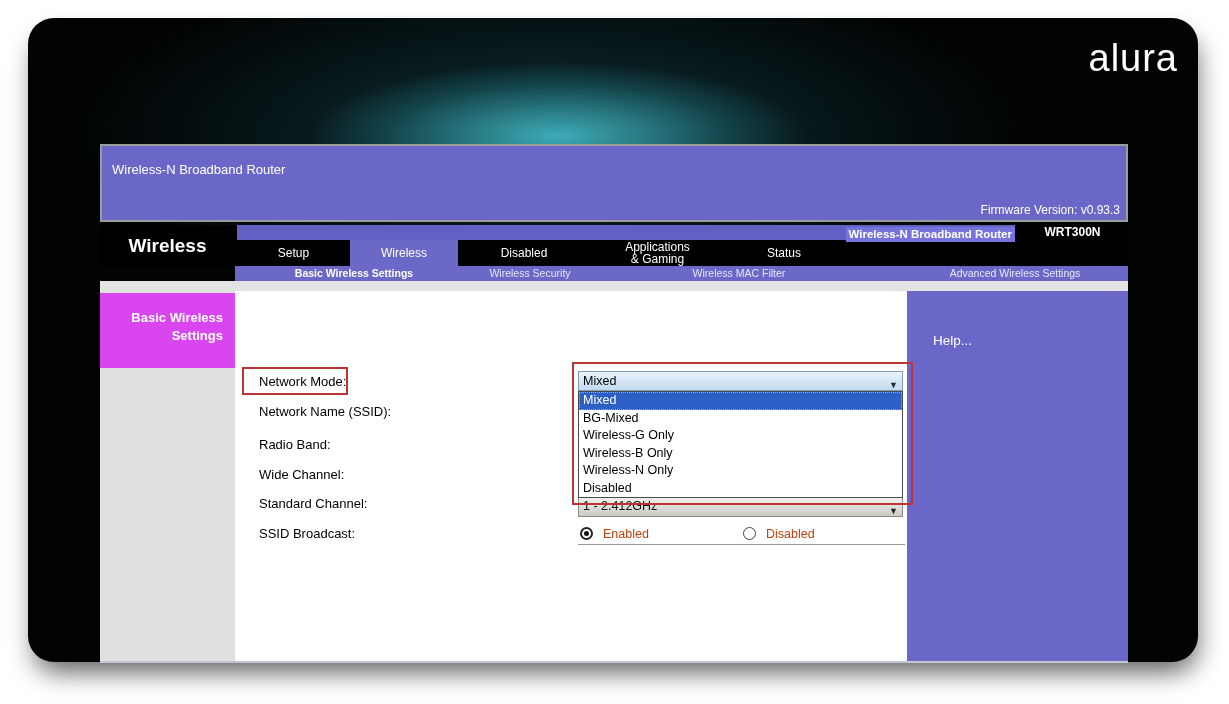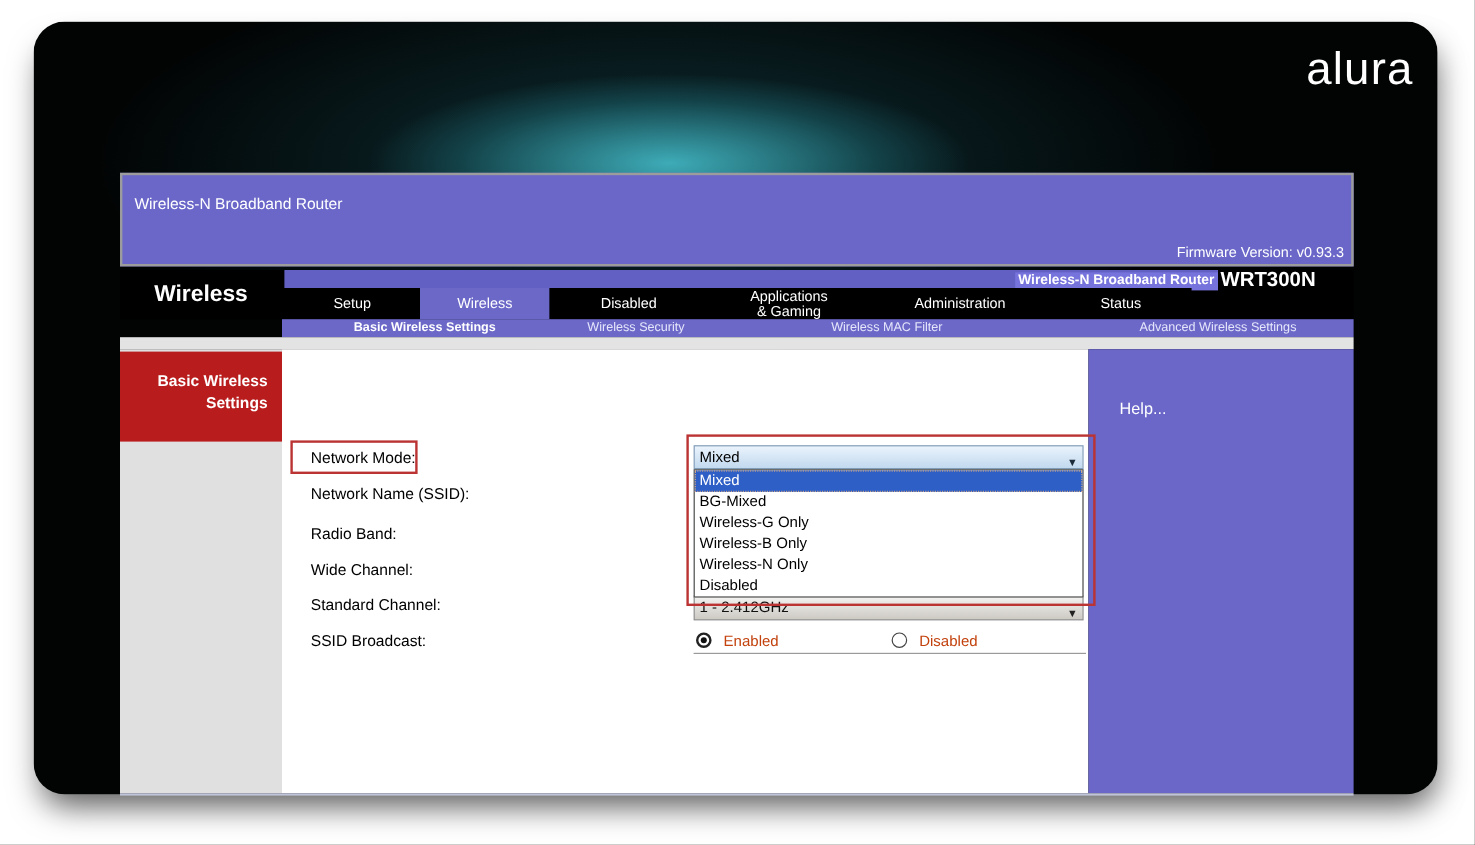--- a/index.html
+++ b/index.html
@@ -37,43 +37,43 @@
   .rowA{position:absolute;left:137px;top:0;width:891px;height:15px;}
   .rowA-strip{
     position:absolute;left:0;top:0;width:778px;height:15px;background:#6360c4;
     text-align:right;line-height:15px;
   }
   .product-hl{
     display:inline-block;background:#7673dc;color:#ffffff;font-weight:bold;font-size:11.5px;
     padding:0 3px;line-height:15px;
   }
   .rowA-model{
-    position:absolute;left:780px;top:0;width:111px;text-align:left;color:#ffffff;
-    font-weight:bold;font-size:17px;line-height:15px;
+    position:absolute;left:780px;top:0;width:111px;text-align:center;color:#ffffff;
+    font-weight:bold;font-size:12px;line-height:15px;
   }
   .tabs{position:absolute;left:137px;top:15px;height:26px;display:flex;}
   .tab{
     display:flex;align-items:center;justify-content:center;color:#ffffff;font-weight:normal;
     font-size:12px;text-align:center;white-space:pre-line;line-height:12px;background:#000;cursor:pointer;
   }
   .tab.active{background:#6b68c8;}
 
   .subnav{position:absolute;left:135px;top:122px;width:893px;height:15px;background:#6b68c8;}
   .subnav span{
     position:absolute;top:1px;transform:translateX(-50%);font-size:10.5px;color:#e6e6fb;
     white-space:nowrap;cursor:pointer;
   }
   .subnav span.active{color:#ffffff;font-weight:bold;}
 
   .graystrip{position:absolute;left:0;top:137px;width:1028px;height:10px;background:#e3e3e3;}
 
   .content{position:absolute;left:0;top:147px;width:1028px;height:370px;}
   .side{position:absolute;left:0;top:0;width:135px;height:370px;background:#e0e0e0;}
   .sidebox{
-    position:absolute;left:0;top:2px;width:135px;height:75px;background:#b91c1c;box-sizing:border-box;
+    position:absolute;left:0;top:2px;width:135px;height:75px;background:#d946ef;box-sizing:border-box;
     color:#ffffff;font-weight:bold;font-size:13px;text-align:right;padding:16px 12px 0 0;
     white-space:pre-line;line-height:18px;
   }
   .main{position:absolute;left:135px;top:0;width:672px;height:370px;background:#ffffff;}
   .helppanel{position:absolute;left:807px;top:0;width:221px;height:370px;background:#6a67c9;}
   .help-label{position:absolute;left:26px;top:42px;color:#ffffff;font-weight:normal;font-size:13.5px;cursor:pointer;}
   .bottomline{position:absolute;left:0;top:370px;width:1028px;height:2px;background:#c0c4d8;}
 
   .flabel{position:absolute;left:24px;font-size:13px;color:#000;}
   .redbox{position:absolute;border:2px solid #bb3333;box-sizing:border-box;pointer-events:none;z-index:6;}
@@ -129,21 +129,20 @@
         <span class="product-hl">Wireless-N Broadband Router</span>
       </div>
       <div class="rowA-model">WRT300N</div>
     </div>
     <div class="tabs">
       <div class="tab" style="width:113px">Setup</div>
       <div class="tab active" style="width:108px">Wireless</div>
       <div class="tab" style="width:132px">Disabled</div>
       <div class="tab" style="width:135px">Applications
 &amp; Gaming</div>
-      <div class="tab" style="width:150px">Administration</div>
       <div class="tab" style="width:118px">Status</div>
     </div>
   </div>
 
   <div class="subnav">
     <span class="active" style="left:119px">Basic Wireless Settings</span>
     <span style="left:295px">Wireless Security</span>
     <span style="left:504px">Wireless MAC Filter</span>
     <span style="left:780px">Advanced Wireless Settings</span>
   </div>

